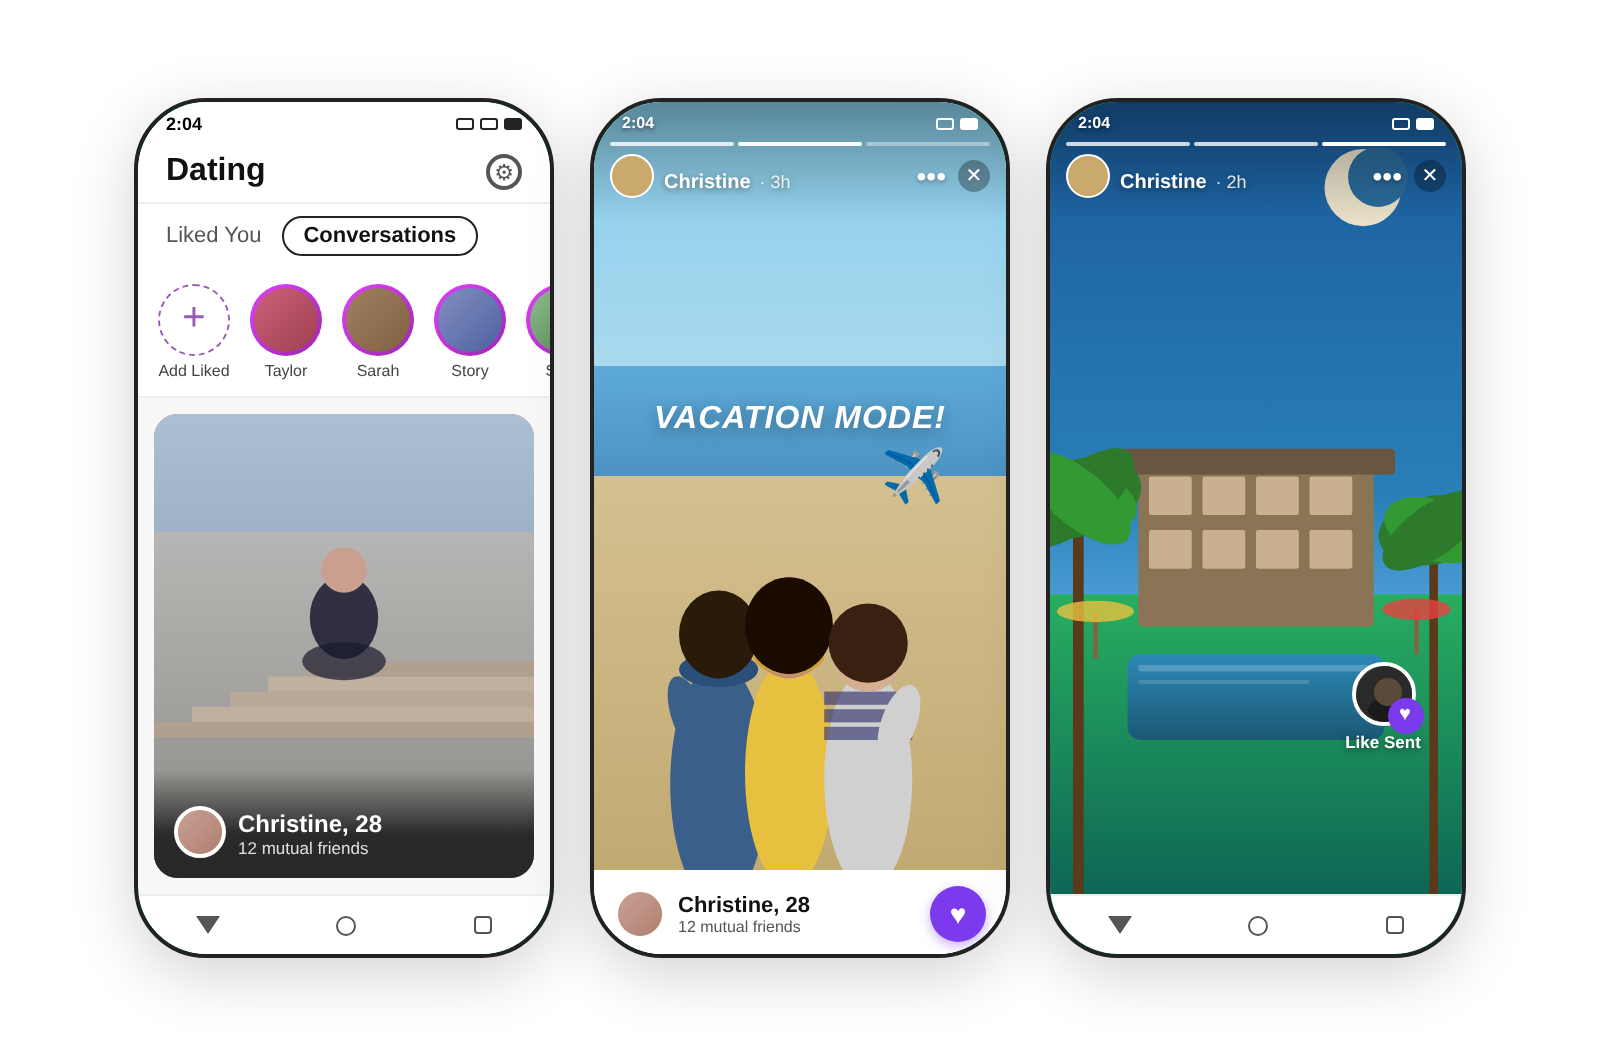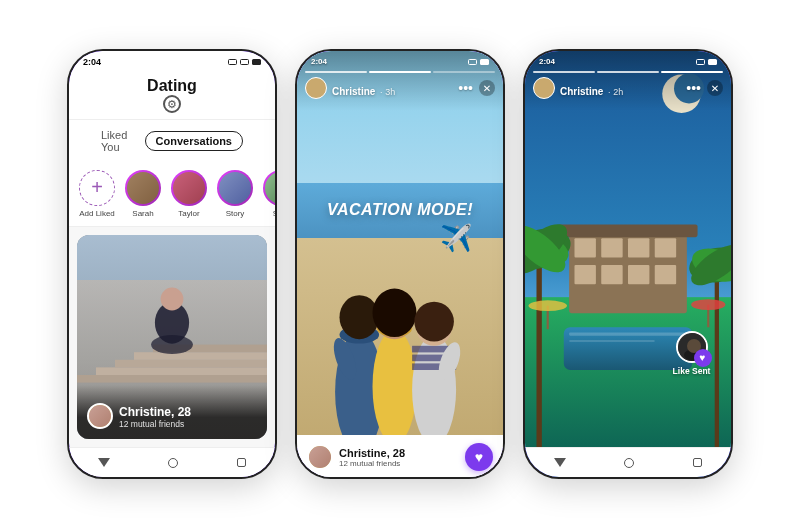--- a/index.html
+++ b/index.html
@@ -19,21 +19,21 @@
       align-items: center;
       justify-content: center;
       gap: 18px;
       padding: 20px;
     }
 
     
     .phone {
       border-radius: 36px;
       border: 2.5px solid #222;
-      background: #8b5cf6;
+      background: #22c55e;
       overflow: hidden;
       position: relative;
       box-shadow: 0 8px 32px rgba(0,0,0,0.18);
     }
 
     .phone-left {
       width: 210px;
       height: 430px;
     }
 
@@ -117,21 +117,20 @@
       border-radius: 2px;
     }
 
     .dating-header {
       background: #fff;
       padding: 8px 14px 6px;
       display: flex;
       align-items: center;
       justify-content: space-between;
       border-bottom: 1px solid #eee;
-      flex-direction: column;
     }
 
     .dating-title {
       font-size: 16px;
       font-weight: 700;
       color: #111;
     }
 
     .gear-icon {
       width: 18px; height: 18px;
@@ -141,21 +140,21 @@
       display: flex;
       align-items: center;
       justify-content: center;
     }
 
     .dating-tabs {
       background: #fff;
       display: flex;
       align-items: center;
       gap: 10px;
-      padding: 6px 32px;
+      padding: 6px 14px;
     }
 
     .tab-liked {
       font-size: 11px;
       color: #555;
       padding: 3px 0;
     }
 
     .tab-conversations {
       font-size: 11px;
@@ -507,30 +506,30 @@
 
         <div class="story-item">
           <div class="story-add">
             <span class="story-add-plus">+</span>
           </div>
           <span class="story-label">Add Liked</span>
         </div>
 
         <div class="story-item">
           <div class="story-avatar">
-            <div class="story-avatar-inner" style="background: linear-gradient(135deg, #a08060, #806040);"></div>
-          </div>
-          <span class="story-label">Sarah</span>
+            <div class="story-avatar-inner" style="background: linear-gradient(135deg, #c9607a, #a04050);"></div>
+          </div>
+          <span class="story-label">Taylor</span>
         </div>
 
         <div class="story-item">
           <div class="story-avatar">
-            <div class="story-avatar-inner" style="background: linear-gradient(135deg, #c9607a, #a04050);"></div>
-          </div>
-          <span class="story-label">Taylor</span>
+            <div class="story-avatar-inner" style="background: linear-gradient(135deg, #a08060, #806040);"></div>
+          </div>
+          <span class="story-label">Sarah</span>
         </div>
 
         <div class="story-item">
           <div class="story-avatar">
             <div class="story-avatar-inner" style="background: linear-gradient(135deg, #8090c0, #5060a0);"></div>
           </div>
           <span class="story-label">Story</span>
         </div>
 
         <div class="story-item">

